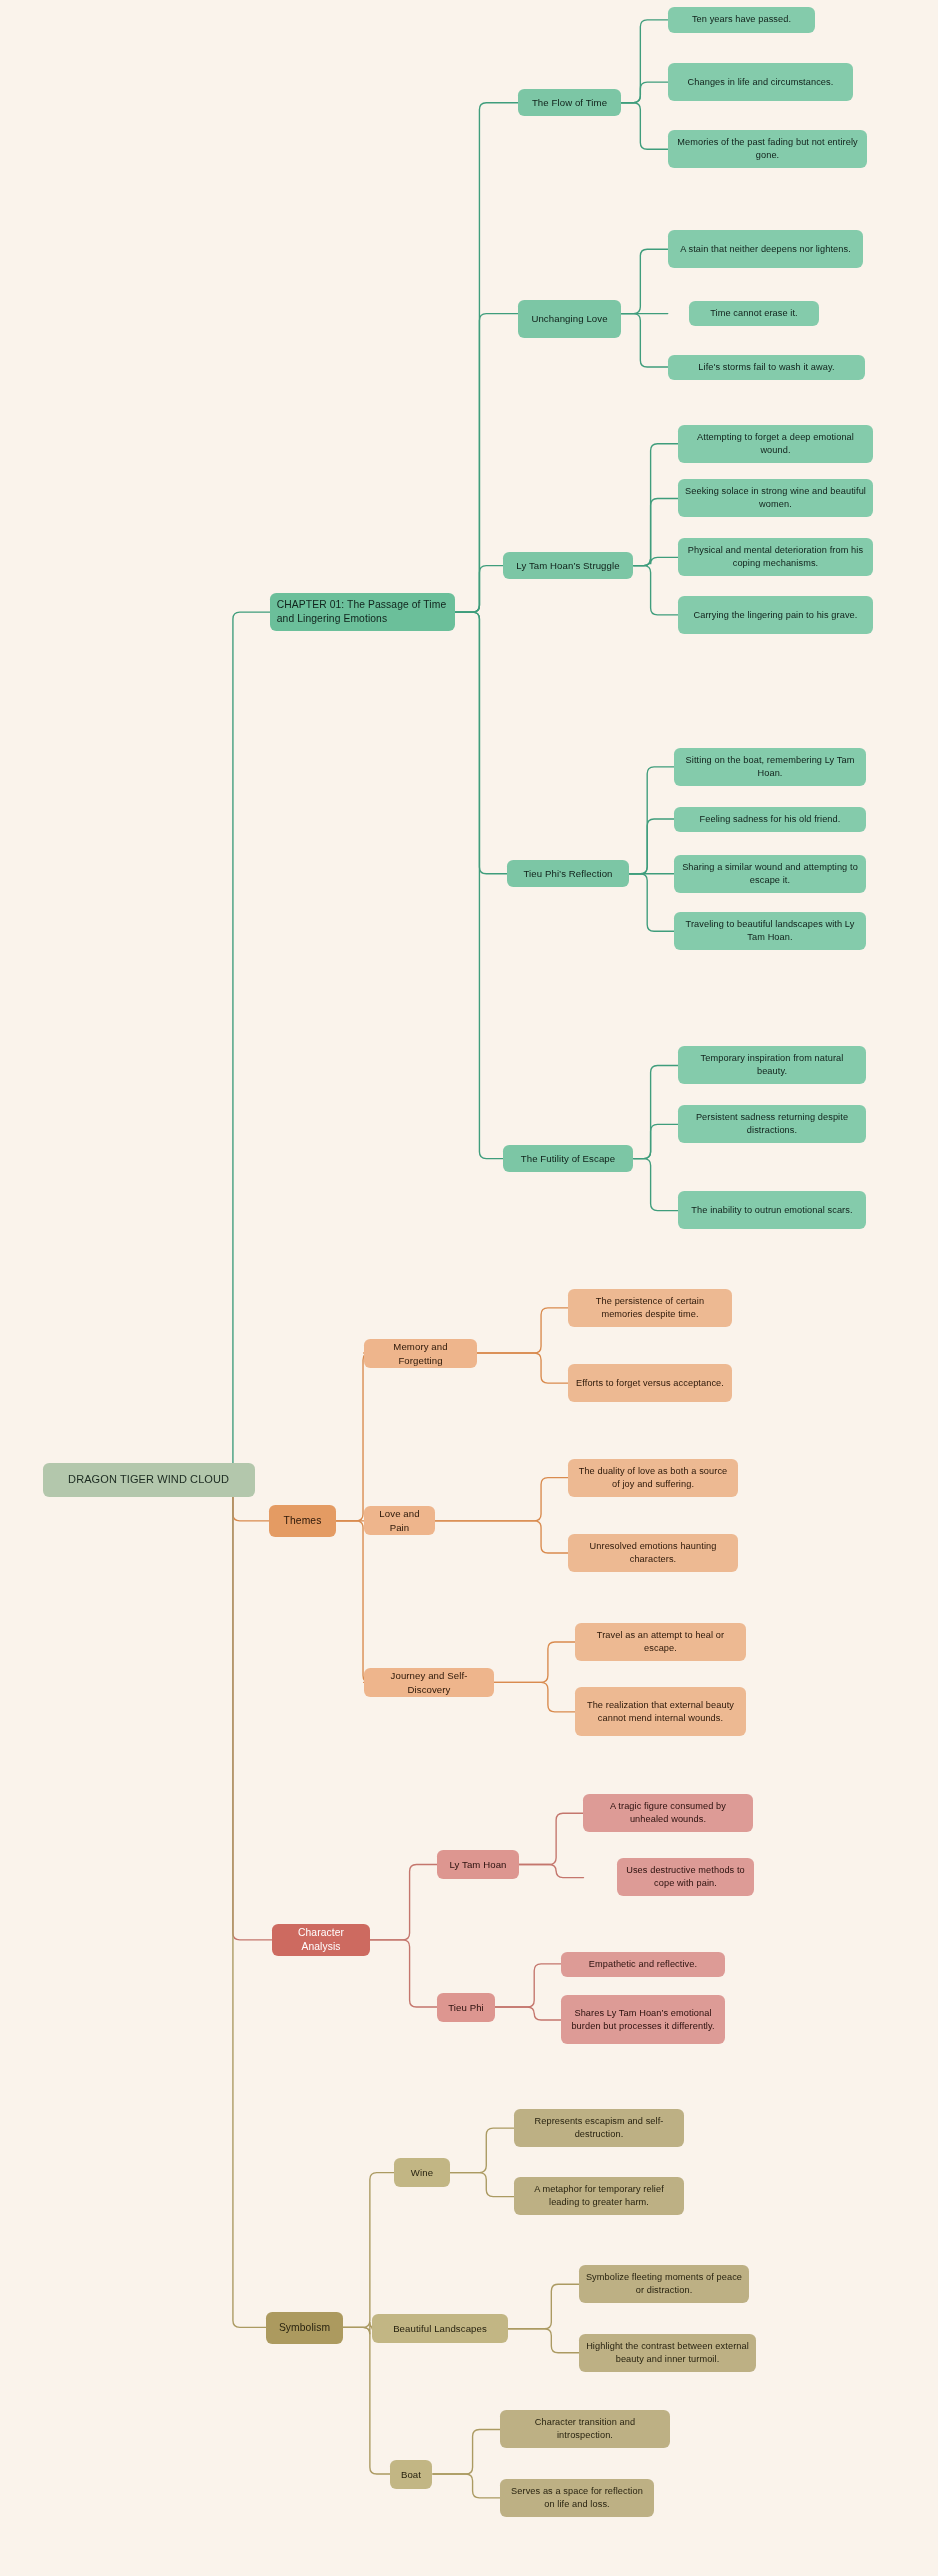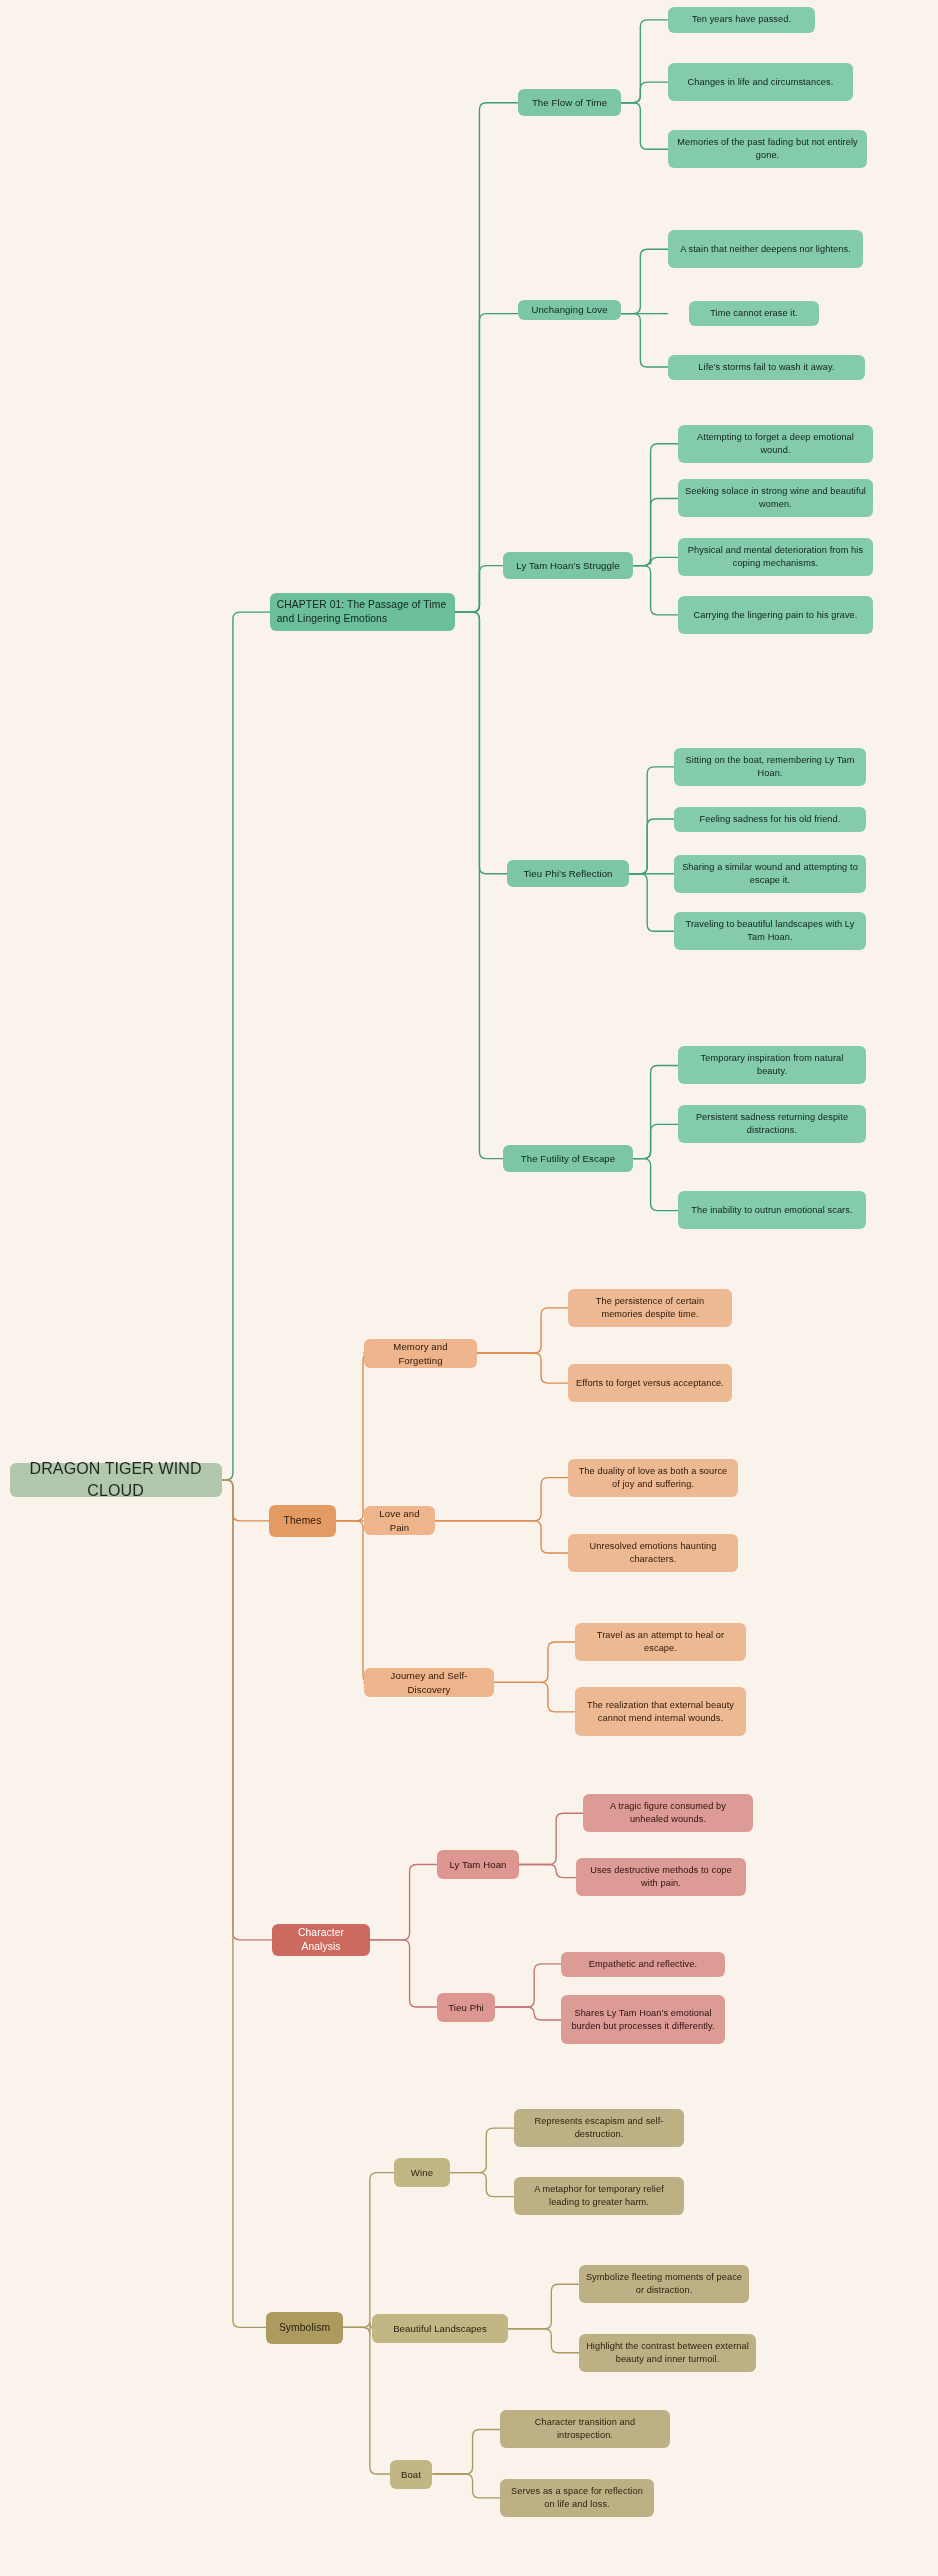--- a/index.html
+++ b/index.html
@@ -19,21 +19,21 @@
     justify-content:center;
     text-align:center;
     border-radius:6.2px;
     color:#15202b;
     line-height:1.38;
     padding:4.1px 6.8px;
     letter-spacing:0.1px;
   }
   .node.lead{justify-content:flex-start;text-align:left;}
   
-  .root   {background:#b3c7ac;color:#1b2a20;font-size:16px;}
+  .root   {background:#b3c7ac;color:#1b2a20;font-size:11px;margin-left:33px;}
   .g-br   {background:#6bbf9a;color:#10231c;font-size:10.3px;}
   .g-sub  {background:#7cc6a5;color:#0f2019;font-size:9.6px;}
   .g-leaf {background:#84cbab;color:#10201a;font-size:9.2px;}
 
   .o-br   {background:#e49b63;color:#2b1708;font-size:10.3px;}
   .o-sub  {background:#eeb58c;color:#2b1708;font-size:9.6px;}
   .o-leaf {background:#edb992;color:#2b1708;font-size:9.2px;}
 
   .r-br   {background:#cd6a60;color:#ffffff;font-size:10.3px;}
   .r-sub  {background:#dd9690;color:#2a100d;font-size:9.6px;}
@@ -98,21 +98,21 @@
       <path d="M500,3399 H530 Q540,3399 540,3409 V3603 Q540,3613 550,3613 H570" fill="none" stroke="#ab9a62" stroke-width="2" stroke-linecap="round"></path>
       <path d="M632,3613 H680 Q690,3613 690,3603 V3558 Q690,3548 700,3548 H730" fill="none" stroke="#ab9a62" stroke-width="2" stroke-linecap="round"></path>
       <path d="M632,3613 H680 Q690,3613 690,3623 V3638 Q690,3648 700,3648 H730" fill="none" stroke="#ab9a62" stroke-width="2" stroke-linecap="round"></path>
     </svg>
 <div class="node root" style="left: 9.6px; top: 1463px; width: 212px; height: 34px;">DRAGON TIGER WIND CLOUD</div>
     <div class="node g-br lead" style="left: 270px; top: 593px; width: 185px; height: 38px;">CHAPTER 01: The Passage of Time and Lingering Emotions</div>
     <div class="node g-sub" style="left: 518px; top: 89px; width: 103px; height: 27px;">The Flow of Time</div>
     <div class="node g-leaf" style="left: 668px; top: 6.8px; width: 147px; height: 26px;">Ten years have passed.</div>
     <div class="node g-leaf" style="left: 668px; top: 63px; width: 185px; height: 38px;">Changes in life and circumstances.</div>
     <div class="node g-leaf" style="left: 668px; top: 130px; width: 199px; height: 38px;">Memories of the past fading but not entirely gone.</div>
-    <div class="node g-sub" style="left: 518px; top: 300px; width: 103px; height: 20px;">Unchanging Love</div>
+    <div class="node g-sub" style="left: 518px; top: 300px; width: 103px; height: 38px;">Unchanging Love</div>
     <div class="node g-leaf" style="left: 668px; top: 230px; width: 195px; height: 38px;">A stain that neither deepens nor lightens.</div>
     <div class="node g-leaf" style="left: 689px; top: 301px; width: 130px; height: 25px;">Time cannot erase it.</div>
     <div class="node g-leaf" style="left: 668px; top: 355px; width: 197px; height: 25px;">Life's storms fail to wash it away.</div>
     <div class="node g-sub" style="left: 503px; top: 552px; width: 130px; height: 27px; text-align: right;">Ly Tam Hoan’s Struggle</div>
     <div class="node g-leaf" style="left: 678px; top: 425px; width: 195px; height: 38px;">Attempting to forget a deep emotional wound.</div>
     <div class="node g-leaf" style="left: 678px; top: 479px; width: 195px; height: 38px;">Seeking solace in strong wine and beautiful women.</div>
     <div class="node g-leaf" style="left: 678px; top: 538px; width: 195px; height: 38px;">Physical and mental deterioration from his coping mechanisms.</div>
     <div class="node g-leaf" style="left: 678px; top: 596px; width: 195px; height: 38px;">Carrying the lingering pain to his grave.</div>
     <div class="node g-sub" style="left: 507px; top: 860px; width: 122px; height: 27px;">Tieu Phi’s Reflection</div>
     <div class="node g-leaf" style="left: 674px; top: 748px; width: 192px; height: 38px;">Sitting on the boat, remembering Ly Tam Hoan.</div>
@@ -129,21 +129,21 @@
     <div class="node o-leaf" style="left: 568px; top: 1364px; width: 164px; height: 38px;">Efforts to forget versus acceptance.</div>
     <div class="node o-sub" style="left: 364px; top: 1506px; width: 71px; height: 29px;">Love and Pain</div>
     <div class="node o-leaf" style="left: 568px; top: 1459px; width: 170px; height: 38px;">The duality of love as both a source of joy and suffering.</div>
     <div class="node o-leaf" style="left: 568px; top: 1534px; width: 170px; height: 38px;">Unresolved emotions haunting characters.</div>
     <div class="node o-sub" style="left: 364px; top: 1668px; width: 130px; height: 29px;">Journey and Self-Discovery</div>
     <div class="node o-leaf" style="left: 575px; top: 1623px; width: 171px; height: 38px;">Travel as an attempt to heal or escape.</div>
     <div class="node o-leaf" style="left: 575px; top: 1687px; width: 171px; height: 49px;">The realization that external beauty cannot mend internal wounds.</div>
     <div class="node r-br" style="left: 272px; top: 1924px; width: 98px; height: 31.5px;">Character Analysis</div>
     <div class="node r-sub" style="left: 437px; top: 1850px; width: 82px; height: 29px;">Ly Tam Hoan</div>
     <div class="node r-leaf" style="left: 583px; top: 1794px; width: 170px; height: 38px;">A tragic figure consumed by unhealed wounds.</div>
-    <div class="node r-leaf" style="left: 576px; top: 1858px; width: 170px; height: 38px; text-align: center;">Uses destructive methods to cope with pain.</div>
+    <div class="node r-leaf" style="left: 617px; top: 1858px; width: 137px; height: 38px; text-align: center;">Uses destructive methods to cope with pain.</div>
     <div class="node r-sub" style="left: 437px; top: 1993px; width: 58px; height: 29px;">Tieu Phi</div>
     <div class="node r-leaf" style="left: 561px; top: 1952px; width: 164px; height: 25px;">Empathetic and reflective.</div>
     <div class="node r-leaf" style="left: 561px; top: 1995px; width: 164px; height: 49px;">Shares Ly Tam Hoan’s emotional burden but processes it differently.</div>
     <div class="node k-br" style="left: 266px; top: 2312px; width: 77px; height: 31.5px;">Symbolism</div>
     <div class="node k-sub" style="left: 394px; top: 2158px; width: 56px; height: 29px;">Wine</div>
     <div class="node k-leaf" style="left: 514px; top: 2109px; width: 170px; height: 38px;">Represents escapism and self-destruction.</div>
     <div class="node k-leaf" style="left: 514px; top: 2177px; width: 170px; height: 38px;">A metaphor for temporary relief leading to greater harm.</div>
     <div class="node k-sub" style="left: 372px; top: 2314px; width: 136px; height: 29px;">Beautiful Landscapes</div>
     <div class="node k-leaf" style="left: 579px; top: 2265px; width: 170px; height: 38px;">Symbolize fleeting moments of peace or distraction.</div>
     <div class="node k-leaf" style="left: 579px; top: 2334px; width: 177px; height: 38px;">Highlight the contrast between external beauty and inner turmoil.</div>

